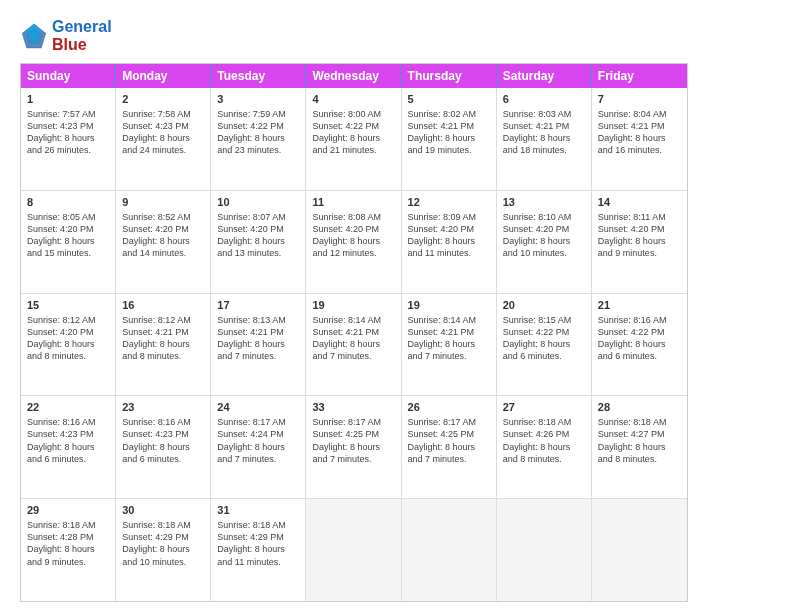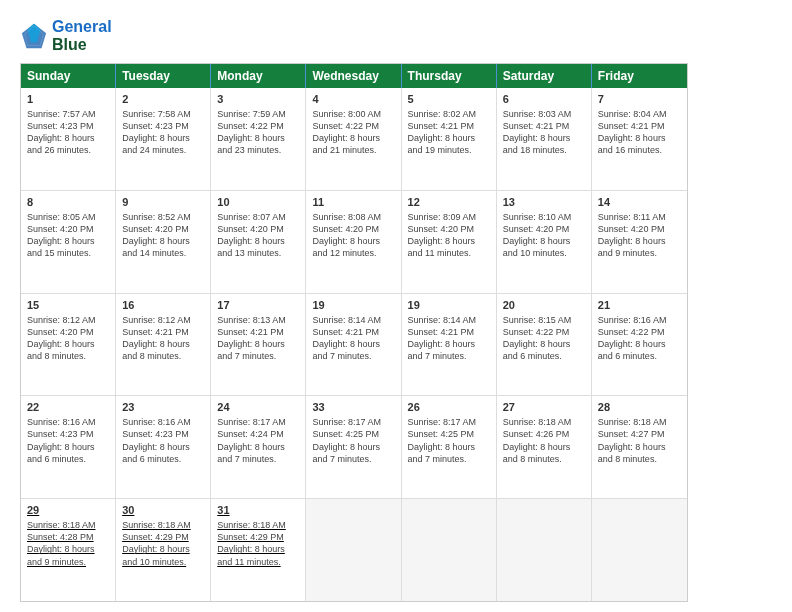--- a/index.html
+++ b/index.html
@@ -57,21 +57,21 @@
     }
     .calendar {
       flex: 1;
       display: flex;
       flex-direction: column;
       border: 1px solid #ccc;
     }
     .cal-header-row {
       display: grid;
       grid-template-columns: repeat(7, 1fr);
-      background: #15803d;
+      background: #d946ef;
     }
     .cal-header-cell {
       color: #fff;
       font-size: 12px;
       font-weight: bold;
       padding: 5px 6px;
       border-right: 1px solid #4a8fd0;
     }
     .cal-header-cell:last-child {
       border-right: none;
@@ -82,21 +82,20 @@
       flex: 1;
     }
     .cal-row {
       display: grid;
       grid-template-columns: repeat(7, 1fr);
       flex: 1;
       border-bottom: 1px solid #ddd;
     }
     .cal-row:last-child {
       border-bottom: none;
-      text-decoration: underline;
     }
     .cal-cell {
       padding: 4px 6px;
       border-right: 1px solid #ddd;
       font-size: 9.5px;
       color: #333;
       background: #fff;
       line-height: 1.35;
     }
     .cal-cell:last-child {
@@ -123,34 +122,34 @@
 <div class="page">
   <div class="header">
     <div class="logo">
       <svg class="logo-icon" viewBox="0 0 30 30">
         <polygon points="15,2 28,12 23,28 7,28 2,12" fill="#2a6db5" opacity="0.85"></polygon>
         <polygon points="15,2 22,8 18,22 12,22 8,8" fill="#1a9cd8"></polygon>
         <polygon points="15,4 25,13 22,25 8,25 5,13" fill="none" stroke="#fff" stroke-width="0.5" opacity="0.3"></polygon>
       </svg>
       <div class="logo-text">
         <div><span>General</span></div>
-        <div><span style="color:#14532d">Blue</span></div>
+        <div><span style="color:#b91c1c">Blue</span></div>
       </div>
     </div>
     <div class="title-block">
       <div class="main-title"></div>
       <div class="subtitle"></div>
     </div>
   </div>
 
   <div class="calendar">
     <div class="cal-header-row">
     <div class="cal-header-cell">Sunday</div>
+        <div class="cal-header-cell">Monday</div>
         <div class="cal-header-cell">Tuesday</div>
-        <div class="cal-header-cell">Monday</div>
         <div class="cal-header-cell">Wednesday</div>
         <div class="cal-header-cell">Thursday</div>
         <div class="cal-header-cell">Saturday</div>
         <div class="cal-header-cell">Friday</div>
       </div>
     <div class="cal-body">
     <div class="cal-row">
           <div class="cal-cell">
             <span class="day-num">1</span>
             <div class="cell-text">Sunrise: 7:57 AM</div>

